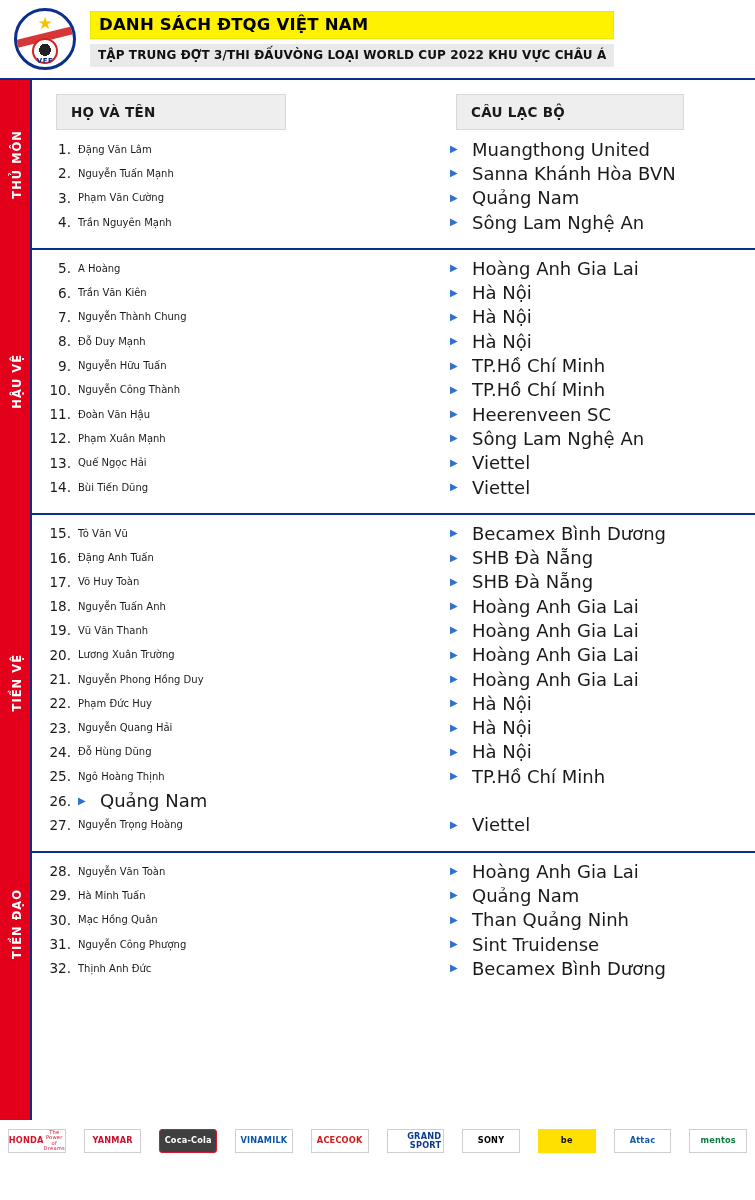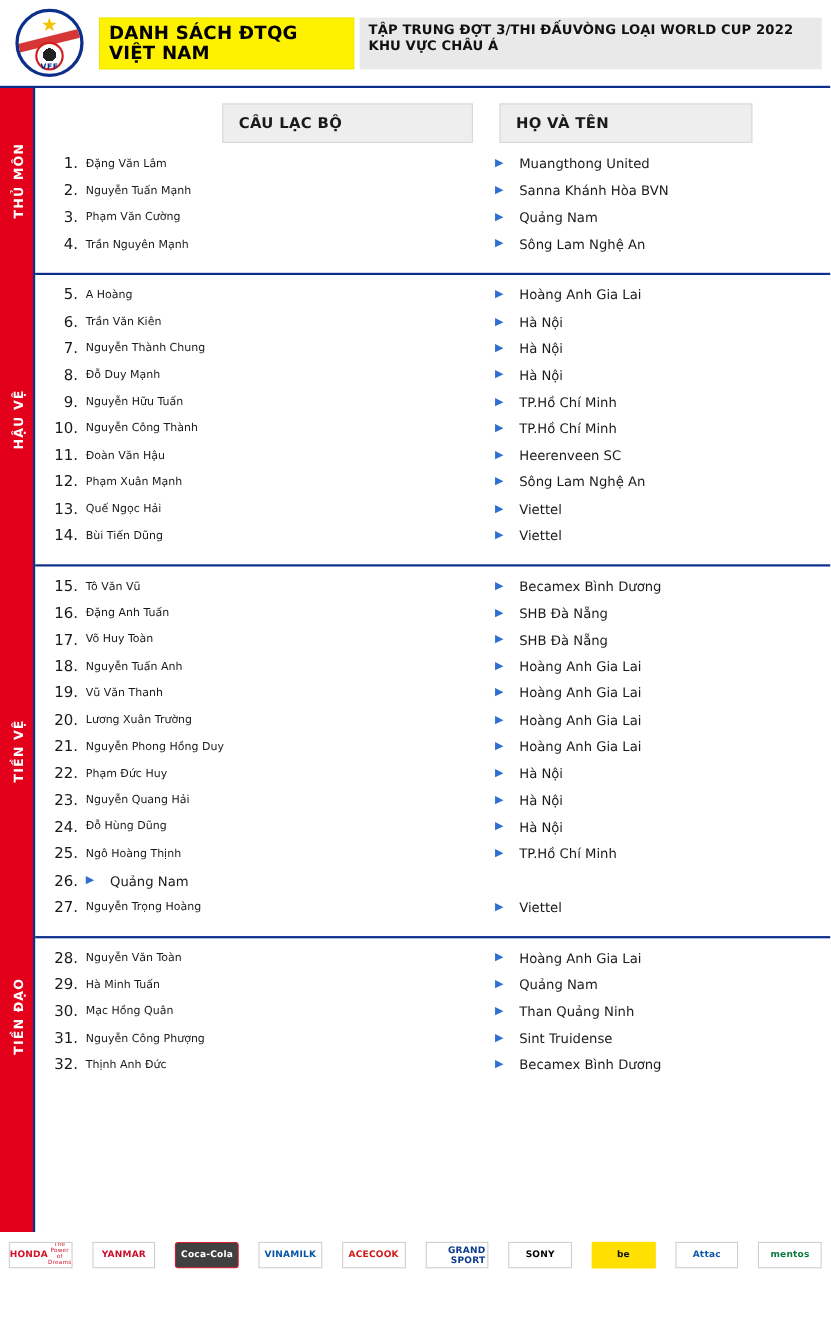--- a/index.html
+++ b/index.html
@@ -75,20 +75,21 @@
     left: -4px; right: -4px;
     top: 22px;
     height: 8px;
     background: #d32020;
     transform: rotate(-14deg);
     opacity: .9;
   }
   .header-titles {
     margin-left: 14px;
     display: flex;
+    flex-direction: column;
     gap: 5px;
   }
   .title-main {
     background: #fff200;
     color: #000;
     font-weight: bold;
     font-size: 16.5px;
     padding: 3px 8px 4px 8px;
     display: inline-block;
     border: 1px solid #eaea00;
@@ -182,21 +183,21 @@
     white-space: nowrap;
   }
   .p-arrow {
     width: 22px;
     color: #2f6fd0;
     font-size: 10px;
     line-height: 1;
     flex: 0 0 auto;
   }
   .p-club {
-    font-size: 12px;
+    font-size: 18px;
     white-space: nowrap;
   }
 
   .grp-gk .players { padding-top: 5px; }
 
   
   .sponsors {
     position: absolute;
     left: 0; right: 0; bottom: 0;
     height: 40px;
@@ -252,22 +253,22 @@
 </div>
 
 <div class="sheet">
   <div class="left-rail"></div>
   <div class="rows" id="groups-host">
       <div class="group grp-gk">
         <div class="rail-label">
           <span>THỦ MÔN</span>
         </div>
         <div class="thead">
+          <div class="th th-name">HỌ VÀ TÊN</div>
           <div class="th th-club">CÂU LẠC BỘ</div>
-          <div class="th th-name">HỌ VÀ TÊN</div>
         </div>
         <div class="players">
           <div class="player">
             <div class="p-num">1.</div>
             <div class="p-name">Đặng Văn Lâm</div>
             <div class="p-arrow">▶</div>
             <div class="p-club">Muangthong United</div>
           </div>
           <div class="player">
             <div class="p-num">2.</div>

